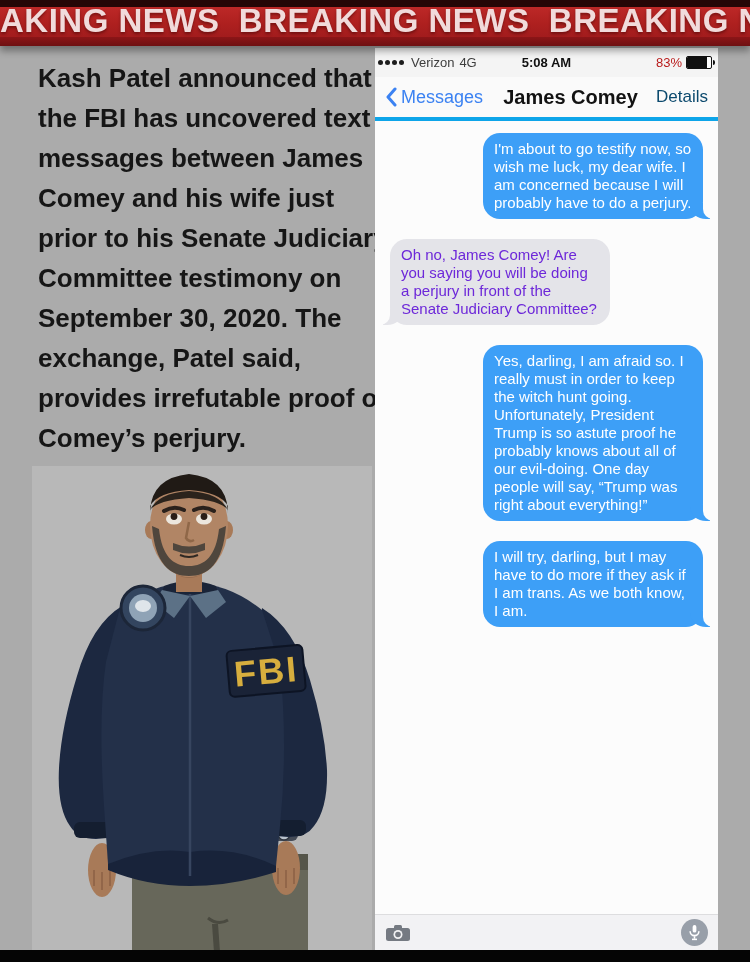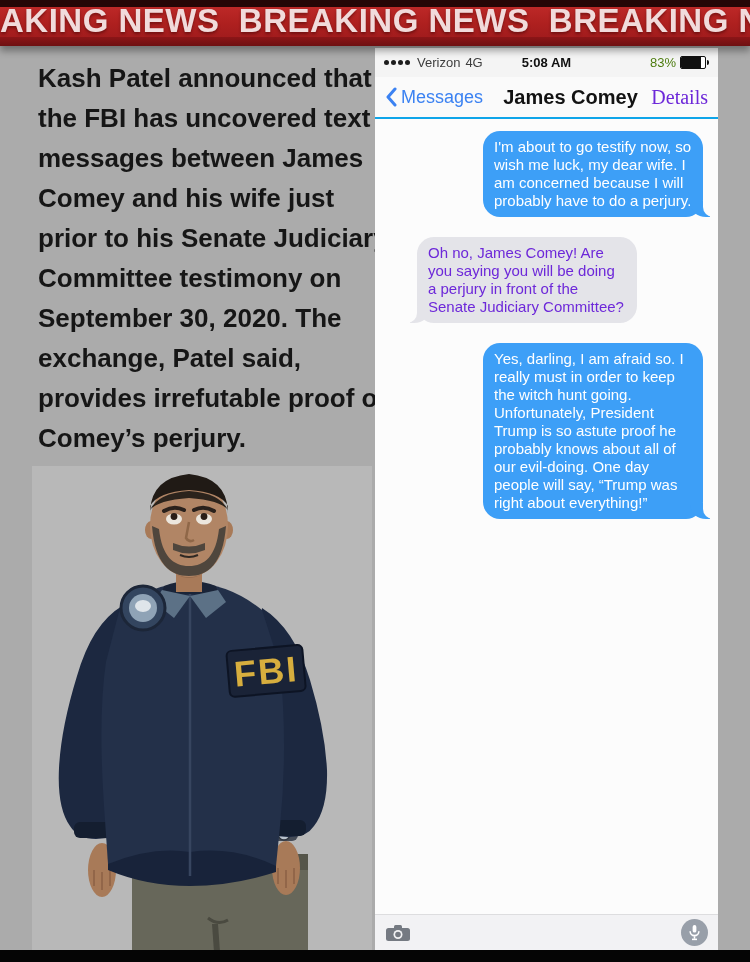--- a/index.html
+++ b/index.html
@@ -20,39 +20,39 @@
   
   .caption{position:absolute;left:38px;top:58px;width:354px;
     font-size:26px;line-height:40px;font-weight:700;color:#161616;}
   
   .photo{position:absolute;left:22px;top:466px;width:356px;height:486px;}
   .photo svg{display:block;}
   
   .phone{position:absolute;left:375px;top:48px;width:343px;height:902px;
     background:#fcfcfc;display:flex;flex-direction:column;z-index:4;}
   .status-bar{height:29px;background:#f4f4f4;display:flex;align-items:center;
-    padding:0 9px;font-size:13px;color:#3d3d3d;flex:none;}
+    padding:0 3px;font-size:13px;color:#3d3d3d;flex:none;}
   .sb-left{display:flex;align-items:center;gap:5px;width:122px;}
   .dots{display:inline-flex;gap:2px;margin-right:2px;}
   .dots i{width:5px;height:5px;border-radius:50%;background:#1c1c1c;display:inline-block;}
   .sb-time{flex:1;text-align:center;font-weight:700;color:#111;}
-  .sb-right{display:flex;align-items:center;gap:4px;width:122px;justify-content:flex-end;color:#4d7c0f;}
+  .sb-right{display:flex;align-items:center;gap:4px;width:122px;justify-content:flex-end;color:#b91c1c;}
   .battery{display:inline-flex;align-items:center;}
   .bat-body{display:inline-block;width:24px;height:11px;border:1px solid #111;border-radius:2px;
     background:#fff;position:relative;overflow:hidden;}
   .bat-fill{position:absolute;left:0;top:0;bottom:0;width:83%;background:#111;}
   .bat-tip{display:inline-block;width:2px;height:5px;background:#111;border-radius:0 2px 2px 0;margin-left:1px;}
-  .nav-bar{height:40px;background:#fafafa;border-bottom:2px solid #0ea5e9;
+  .nav-bar{height:40px;background:#fafafa;border-bottom:4px solid #0ea5e9;
     display:flex;align-items:center;padding:0 10px;flex:none;}
   .nav-back{display:flex;align-items:center;gap:4px;color:#3b82f2;font-size:18px;cursor:pointer;width:112px;}
   .nav-back .chev{flex:none;}
   .nav-title{flex:1;text-align:center;font-size:20px;font-weight:700;color:#121212;}
-  .nav-details{width:64px;text-align:right;color:#6d28d9;font-size:20px;cursor:pointer;font-family:Liberation Serif, serif;}
+  .nav-details{width:64px;text-align:right;color:#0c4a6e;font-size:17px;cursor:pointer;}
   .messages{flex:1;overflow:hidden;padding:12px 15px 8px 15px;display:flex;
-    flex-direction:column;gap:20px;background:#fcfcfc;margin-left:27px;}
+    flex-direction:column;gap:20px;background:#fcfcfc;}
   .msg{position:relative;max-width:220px;padding:7px 11px;border-radius:17px;
     font-size:15px;line-height:18px;box-sizing:border-box;}
   .msg.right{align-self:flex-end;background:#3d9ff7;color:#fff;}
   .msg.left{align-self:flex-start;background:#e4e4e9;color:#6d28d9;}
   .msg.right::before{content:"";position:absolute;bottom:0;right:-7px;width:20px;height:16px;
     background:#3d9ff7;border-bottom-left-radius:16px 14px;}
   .msg.right::after{content:"";position:absolute;bottom:0;right:-26px;width:26px;height:16px;
     background:#fcfcfc;border-bottom-left-radius:10px;}
   .msg.left::before{content:"";position:absolute;bottom:0;left:-7px;width:20px;height:16px;
     background:#e4e4e9;border-bottom-right-radius:16px 14px;}
@@ -195,20 +195,21 @@
         <span>Messages</span>
       </div>
       <div class="nav-title">James Comey</div>
       <div class="nav-details">Details</div>
     </div>
 
     <div class="messages">
         <div class="msg right">I'm about to go testify now, so wish me luck, my dear wife. I am concerned because I will probably have to do a perjury.</div>
         <div class="msg left">Oh no, James Comey! Are you saying you will be doing a perjury in front of the Senate Judiciary Committee?</div>
         <div class="msg right">Yes, darling, I am afraid so. I really must in order to keep the witch hunt going. Unfortunately, President Trump is so astute proof he probably knows about all of our evil-doing. One day people will say, “Trump was right about everything!”</div>
+        <div class="msg right">I will try, darling, but I may have to do more if they ask if I am trans. As we both know, I am.</div>
       </div>
 
     <div class="input-bar">
       <span class="cam">
         <svg width="26" height="18" viewBox="0 0 26 18">
           <rect x="1" y="4" width="24" height="13" rx="2.5" fill="#757a82"></rect>
           <rect x="9" y="1" width="8" height="5" rx="1.5" fill="#757a82"></rect>
           <circle cx="13" cy="10.5" r="4.5" fill="#f2f2f4"></circle>
           <circle cx="13" cy="10.5" r="2.8" fill="#757a82"></circle>
         </svg>

